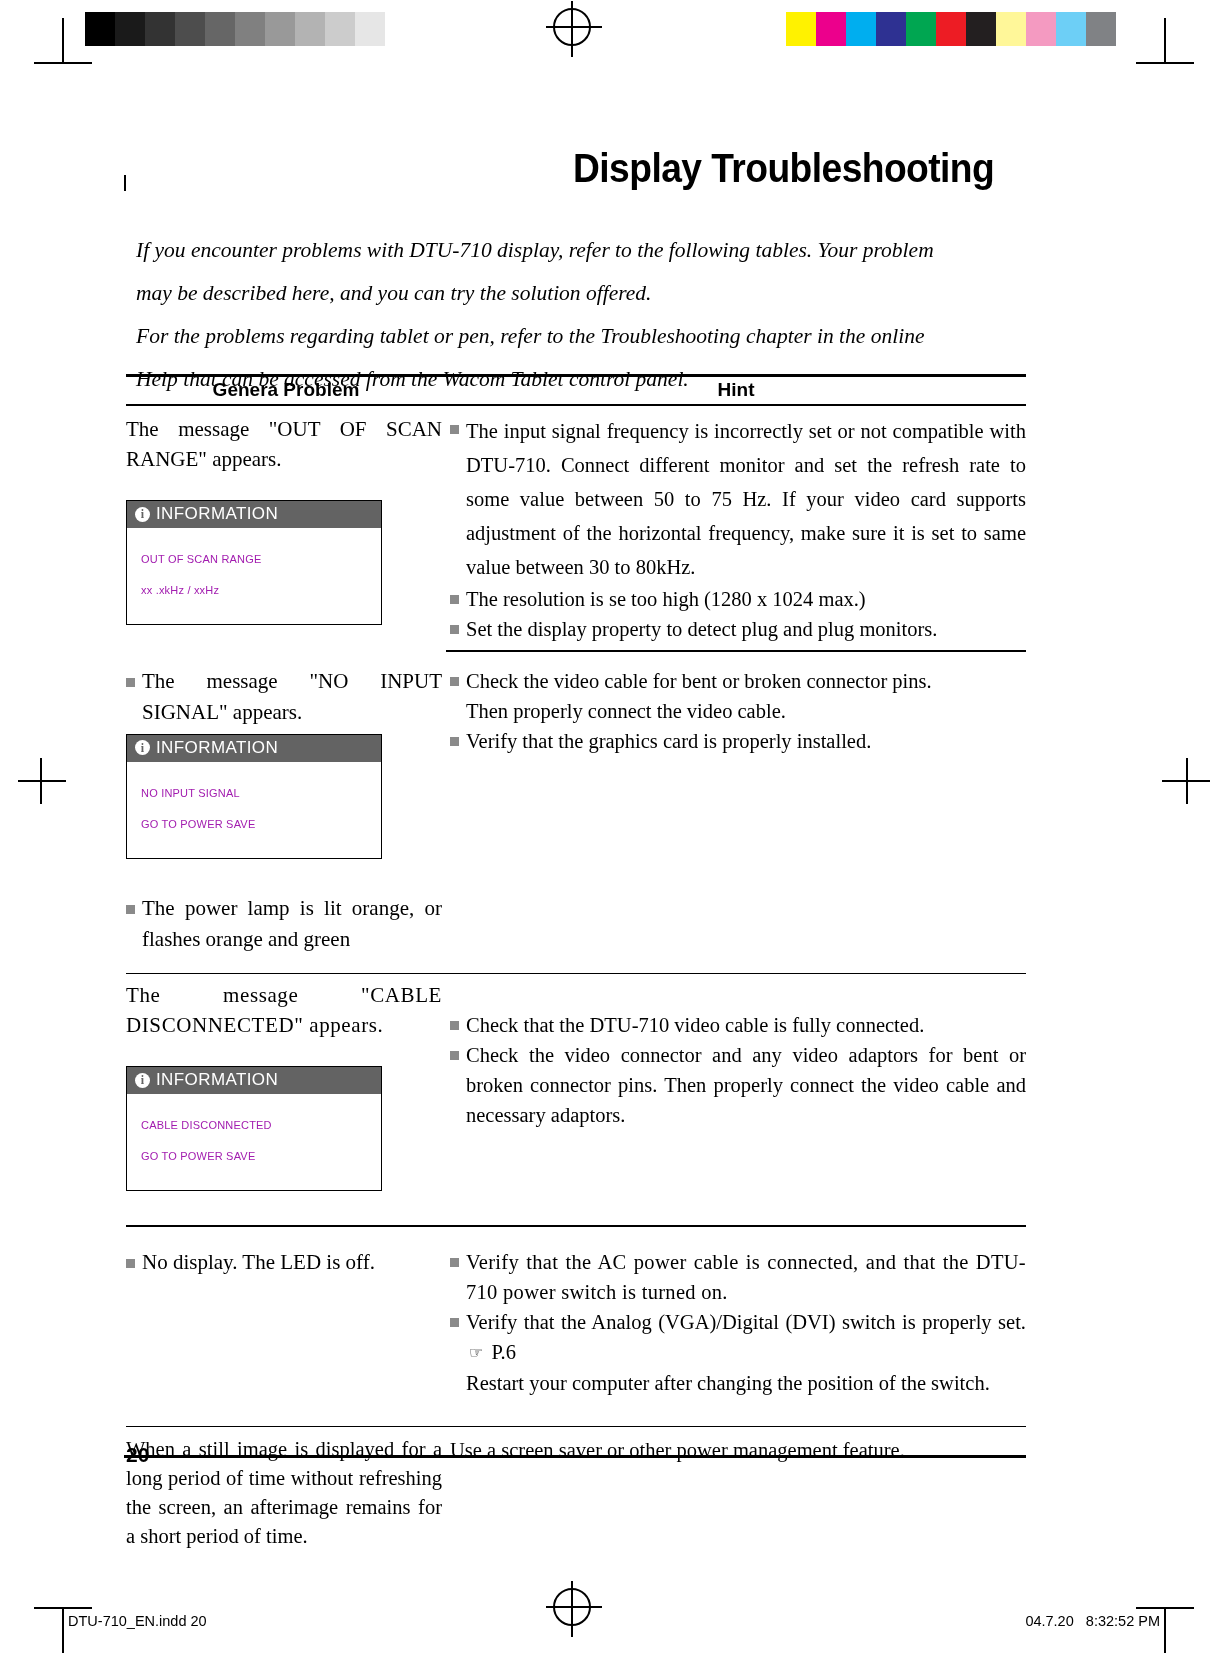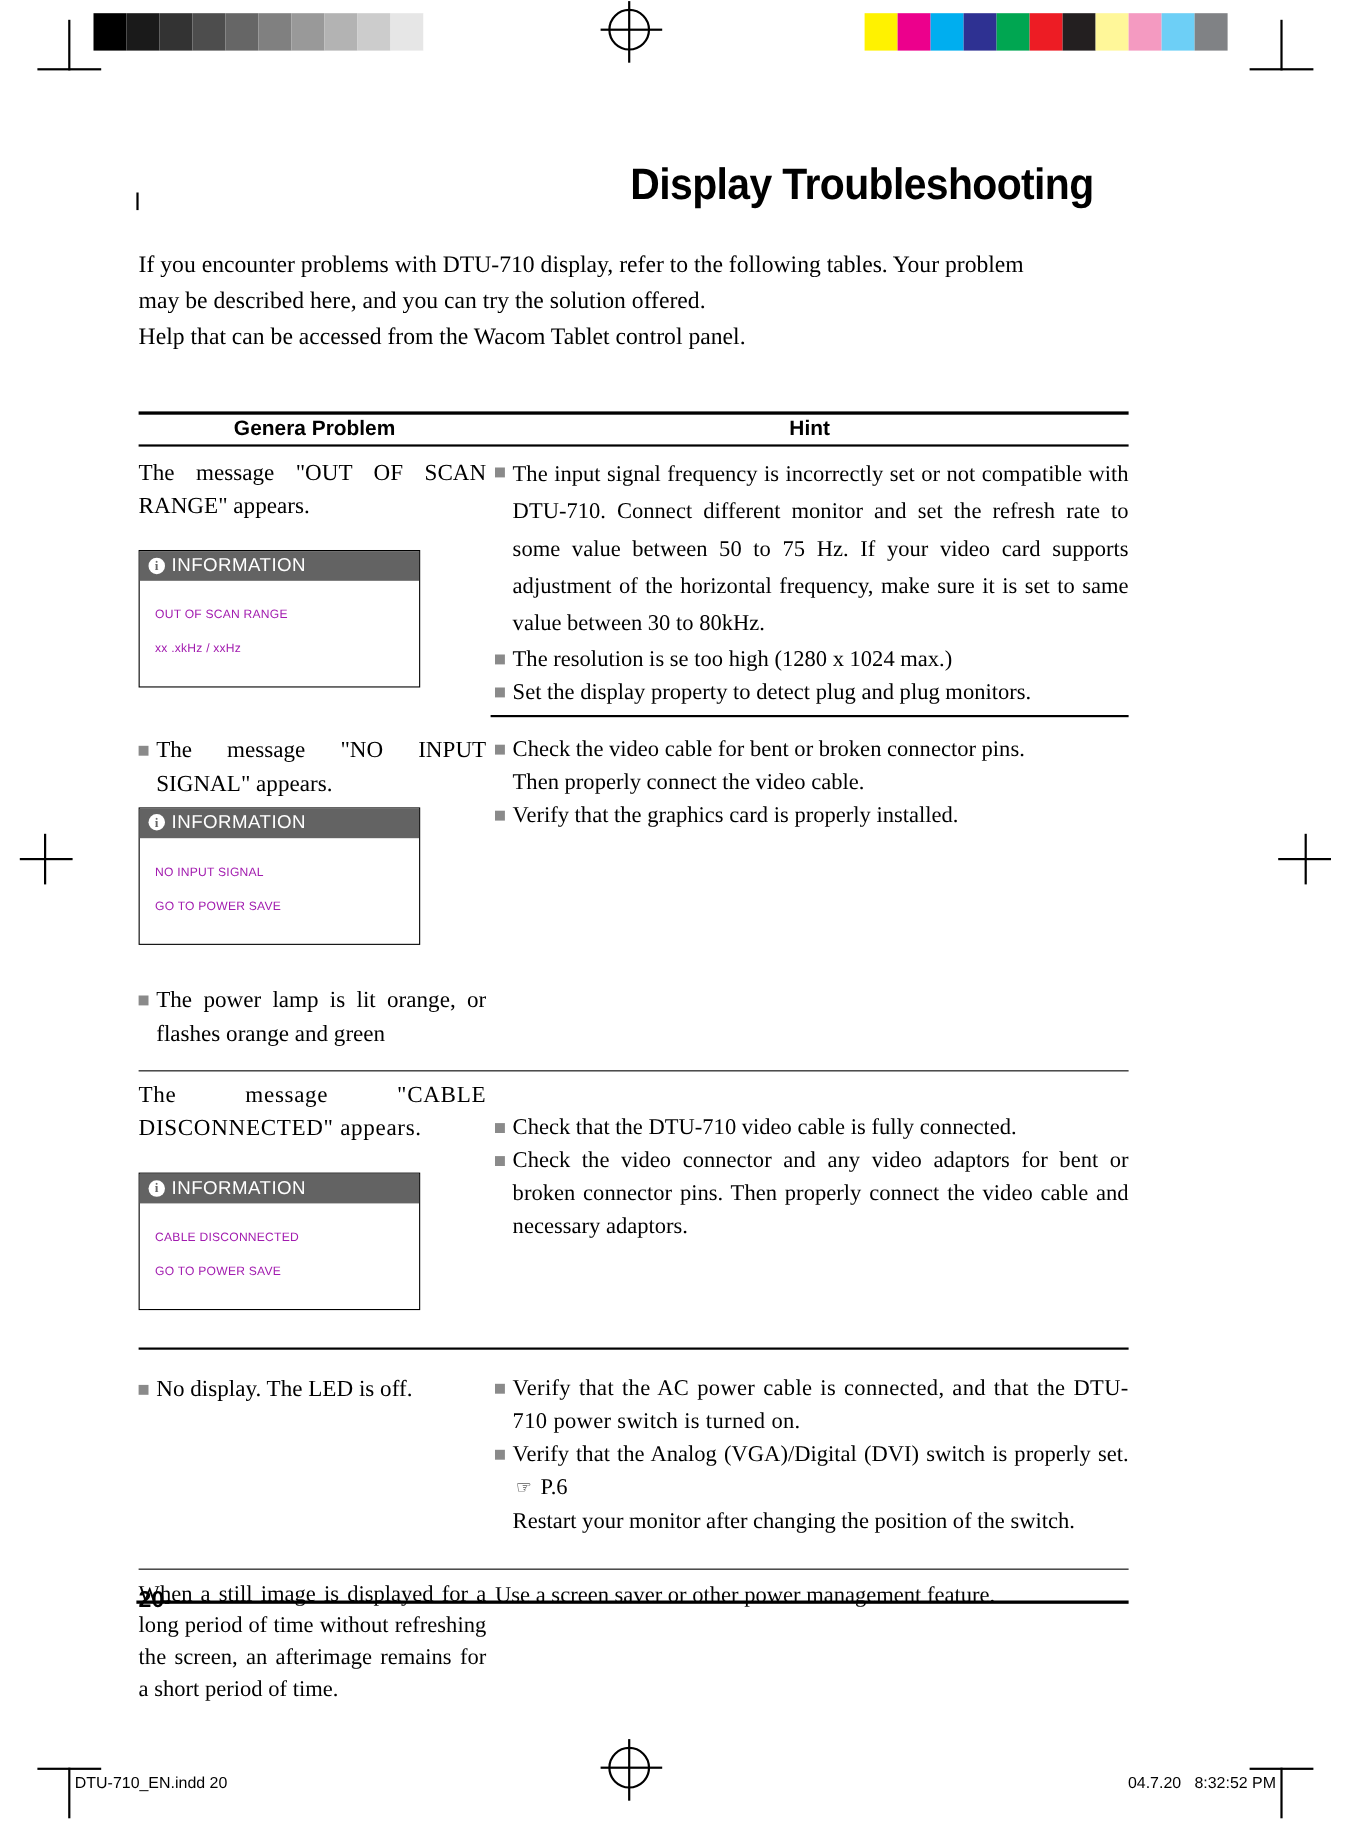--- a/index.html
+++ b/index.html
@@ -101,21 +101,21 @@
   }
 
   .intro {
     position: absolute;
     left: 126px;
     top: 224px;
     width: 900px;
     font-size: 21.5px;
     line-height: 33px;
   }
-  .intro p { margin: 0; }
+  .intro p { margin: 10px; font-style: italic; }
 
   
   .tbl {
     position: absolute;
     left: 126px;
     top: 374px;
     width: 900px;
   }
   .rule-thick { height: 2.5px; background: #000; width: 100%; }
   .rule-thin  { height: 1.6px; background: #000; width: 100%; }
@@ -316,20 +316,21 @@
 
   <div class="title-tick"></div>
   <div class="title-row">
     <div class="title-text">Display Troubleshooting</div>
     <div class="title-rule"></div>
   </div>
 
   <div class="intro">
     <p>If you encounter problems with DTU-710 display, refer to the following tables. Your problem</p>
     <p>may be described here, and you can try the solution offered.</p>
+    <p>For the problems regarding tablet or pen, refer to the Troubleshooting chapter in the online</p>
     <p>Help that can be accessed from the Wacom Tablet control panel.</p>
   </div>
 
   <div class="tbl">
 
     <div class="rule-thick"></div>
     <div class="hdr">
       <div class="c1">Genera Problem</div>
       <div class="c2">Hint</div>
     </div>
@@ -457,21 +458,21 @@
           <div class="hint-item">
             <span class="bullet"></span>
             <span class="hint-body">
               <span>Verify that the Analog (VGA)/Digital (DVI) switch is properly set.</span>
               <span class="hand">☞</span>
               <span>P.6</span>
             </span>
           </div>
           <div class="hint-item">
             <span class="bullet" style="background:transparent;"></span>
-            <span class="hint-body">Restart your monitor after changing the position of the switch.</span>
+            <span class="hint-body">Restart your computer after changing the position of the switch.</span>
           </div>
         </div>
       </div>
     </div>
     <div class="rule-thin" style="margin-top:28px;"></div>
 
     <div class="row" style="margin-top:8px;">
       <div class="col-problem">
         <div class="prob-txt" style="font-size:20.5px; line-height:29px;">When a still image is displayed for a long period of time without refreshing the screen, an afterimage remains for a short period of time.</div>
       </div>

